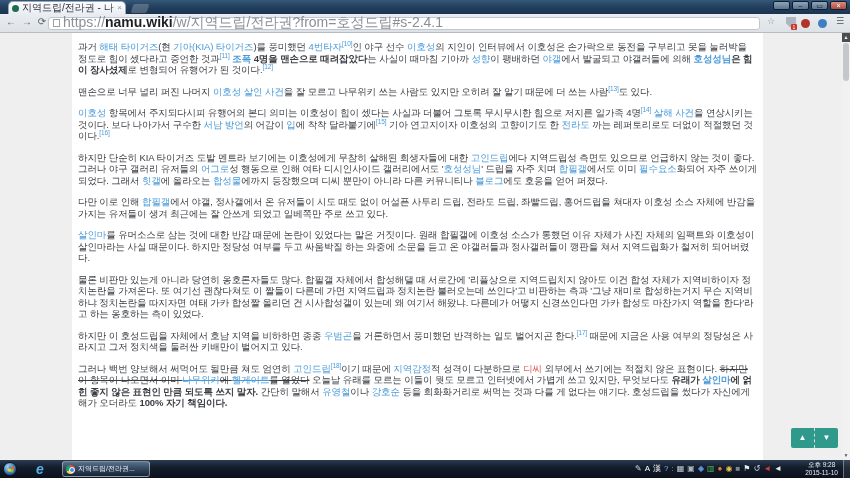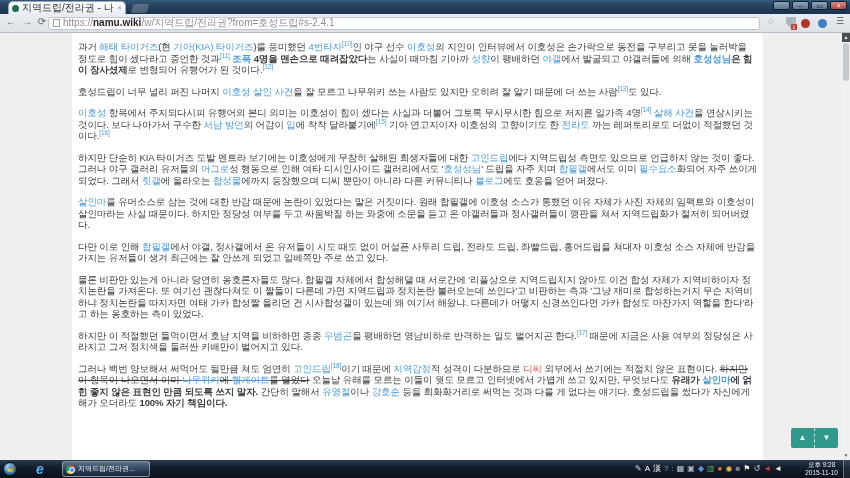--- a/index.html
+++ b/index.html
@@ -24,21 +24,21 @@
     line-height:7px; text-align:center; }
   .winbtn.close { background:linear-gradient(180deg,#d98d81,#b04a3c); color:#fff; }
 
   
   .toolbar { position:absolute; top:14px; left:0; width:850px; height:19px;
     background:linear-gradient(180deg,#e9edf1,#dde2e8); border-bottom:1px solid #b7bcc2; }
   .navbtn { position:absolute; top:2px; font-size:10px; color:#5a6269; width:14px; text-align:center; }
   .omnibox { position:absolute; left:48px; top:2.5px; width:712px; height:13px; background:#fff;
     border:1px solid #c2c7cd; border-radius:3px; display:flex; align-items:center; padding:0 4px; gap:3px; }
   .page-ic { width:7px; height:8px; border:1px solid #9aa1a9; background:#fff; flex:0 0 auto; }
-  .url { font-size:10px; white-space:nowrap; overflow:hidden; color:#7b8告3; }
+  .url { font-size:14px; white-space:nowrap; overflow:hidden; color:#7b8告3; }
   .url .scheme { color:#8a9097; }
   .url .host { color:#1d2125; font-weight:bold; }
   .url .path { color:#8a9097; }
   .tb-ic { position:absolute; top:2px; font-size:9px; text-align:center; width:14px; }
   .ext-dot { position:absolute; top:4.5px; width:9px; height:9px; border-radius:50%; }
   .shield { position:absolute; top:3px; width:10px; height:11px; background:#aeb6bf;
     clip-path:polygon(0 0,100% 0,100% 60%,50% 100%,0 60%); }
   .badge { position:absolute; width:6px; height:6px; background:#c83a2e; color:#fff; font-size:5px;
     line-height:6px; text-align:center; border-radius:1px; }
 
@@ -128,27 +128,27 @@
     <span class="shield" style="left:786px;"></span>
     <span class="badge" style="left:791px; top:10px;">1</span>
     <span class="ext-dot" style="left:801px; background:#b23327;"></span>
     <span class="ext-dot" style="left:818px; background:#3f7fc1;"></span>
     <span class="tb-ic" style="left:833px; color:#4a4f55;">☰</span>
   </div>
 
   <div class="viewport">
     <div class="content">
         <p><span>과거 </span><span class="ln">해태 타이거즈</span><span>(현 </span><span class="ln">기아(KIA) 타이거즈</span><span>)를 풍미했던 </span><span class="ln">4번타자</span><span class="sup">[10]</span><span>인 야구 선수 </span><span class="ln">이호성</span><span>의 지인이 인터뷰에서 이호성은 손가락으로 동전을 구부리고 못을 눌러박을 정도로 힘이 셌다라고 증언한 것과</span><span class="sup">[11]</span><span> </span><span class="ln b">조폭</span><span class="b"> 4명을 맨손으로 때려잡았다</span><span>는 사실이 때마침 기아까 </span><span class="ln">성향</span><span>이 팽배하던 </span><span class="ln">야갤</span><span>에서 발굴되고 야갤러들에 의해 </span><span class="ln b">호성성님</span><span class="b">은 힘이 장사셨제</span><span>로 변형되어 유행어가 된 것이다.</span><span class="sup">[12]</span></p>
-        <p><span>호성드립이 너무 널리 퍼진 나머지 </span><span class="ln">이호성 살인 사건</span><span>을 잘 모르고 나무위키 쓰는 사람도 있지만 오히려 잘 알기 때문에 더 쓰는 사람</span><span class="sup">[13]</span><span>도 있다.</span></p>
+        <p><span>맨손으로 너무 널리 퍼진 나머지 </span><span class="ln">이호성 살인 사건</span><span>을 잘 모르고 나무위키 쓰는 사람도 있지만 오히려 잘 알기 때문에 더 쓰는 사람</span><span class="sup">[13]</span><span>도 있다.</span></p>
         <p><span class="ln">이호성</span><span> 항목에서 주지되다시피 유행어의 본디 의미는 이호성이 힘이 셌다는 사실과 더불어 그토록 무시무시한 힘으로 저지른 일가족 4명</span><span class="sup">[14]</span><span> </span><span class="ln">살해 사건</span><span>을 연상시키는 것이다. 보다 나아가서 구수한 </span><span class="ln">서남 방언</span><span>의 어감이 </span><span class="ln">입</span><span>에 착착 달라붙기에</span><span class="sup">[15]</span><span> 기아 연고지이자 이호성의 고향이기도 한 </span><span class="ln">전라도</span><span> 까는 레퍼토리로도 더없이 적절했던 것이다.</span><span class="sup">[16]</span></p>
         <p><span>하지만 단순히 KIA 타이거즈 도발 멘트라 보기에는 이호성에게 무참히 살해된 희생자들에 대한 </span><span class="ln">고인드립</span><span>에다 지역드립성 측면도 있으므로 언급하지 않는 것이 좋다. 그러나 야구 갤러리 유저들의 </span><span class="ln">어그로</span><span>성 행동으로 인해 여타 디시인사이드 갤러리에서도 '</span><span class="ln">호성성님</span><span>' 드립을 자주 치며 </span><span class="ln">합필갤</span><span>에서도 이미 </span><span class="ln">필수요소</span><span>화되어 자주 쓰이게 되었다. 그래서 </span><span class="ln">힛갤</span><span>에 올라오는 </span><span class="ln">합성물</span><span>에까지 등장했으며 디씨 뿐만이 아니라 다른 커뮤니티나 </span><span class="ln">블로그</span><span>에도 호응을 얻어 퍼졌다.</span></p>
+        <p><span>다만 이로 인해 </span><span class="ln">합필갤</span><span>에서 야갤, 정사갤에서 온 유저들이 시도 때도 없이 어설픈 사투리 드립, 전라도 드립, 좌빨드립, 홍어드립을 쳐대자 이호성 소스 자체에 반감을 가지는 유저들이 생겨 최근에는 잘 안쓰게 되었고 일베쪽만 주로 쓰고 있다.</span></p>
         <p><span class="ln">살인마</span><span>를 유머소스로 삼는 것에 대한 반감 때문에 논란이 있었다는 말은 거짓이다. 원래 합필갤에 이호성 소스가 통했던 이유 자체가 사진 자체의 임팩트와 이호성이 살인마라는 사실 때문이다. 하지만 정당성 여부를 두고 싸움박질 하는 와중에 소문을 듣고 온 야갤러들과 정사갤러들이 깽판을 쳐서 지역드립화가 철저히 되어버렸다.</span></p>
-        <p><span>다만 이로 인해 </span><span class="ln">합필갤</span><span>에서 야갤, 정사갤에서 온 유저들이 시도 때도 없이 어설픈 사투리 드립, 전라도 드립, 좌빨드립, 홍어드립을 쳐대자 이호성 소스 자체에 반감을 가지는 유저들이 생겨 최근에는 잘 안쓰게 되었고 일베쪽만 주로 쓰고 있다.</span></p>
         <p><span>물론 비판만 있는게 아니라 당연히 옹호론자들도 많다. 합필갤 자체에서 합성해댈 때 서로간에 '리플상으로 지역드립치지 않아도 이건 합성 자체가 지역비하이자 정치논란을 가져온다. 또 여기선 괜찮다쳐도 이 짤들이 다른데 가면 지역드립과 정치논란 불러오는데 쓰인다'고 비판하는 측과 '그냥 재미로 합성하는거지 무슨 지역비하냐 정치논란을 따지자면 여태 가카 합성짤 올리던 건 시사합성갤이 있는데 왜 여기서 해왔냐. 다른데가 어떻지 신경쓰인다면 가카 합성도 마찬가지 역할을 한다'라고 하는 옹호하는 측이 있었다.</span></p>
-        <p><span>하지만 이 적절했던 들먹이면서 호남 지역을 비하하면 종종 </span><span class="ln">우범곤</span><span>을 팽배하던 영남비하로 반격하는 일도 벌어지곤 한다.</span><span class="sup">[17]</span><span> 때문에 지금은 사용 여부의 정당성은 사라지고 그저 정치색을 둘러싼 키배만이 벌어지고 있다.</span></p>
+        <p><span>하지만 이 호성드립을 자체에서 호남 지역을 비하하면 종종 </span><span class="ln">우범곤</span><span>을 거론하면서 풍미했던 반격하는 일도 벌어지곤 한다.</span><span class="sup">[17]</span><span> 때문에 지금은 사용 여부의 정당성은 사라지고 그저 정치색을 둘러싼 키배만이 벌어지고 있다.</span></p>
         <p><span>그러나 백번 양보해서 써먹어도 될만큼 쳐도 엄연히 </span><span class="ln">고인드립</span><span class="sup">[18]</span><span>이기 때문에 </span><span class="ln">지역감정</span><span>적 성격이 다분하므로 </span><span class="red">디씨</span><span> 외부에서 쓰기에는 적절치 않은 표현이다. </span><span class="st">하지만 이 항목이 나오면서 이미 </span><span class="ln st">나무위키</span><span class="st">에 </span><span class="ln st">헬게이트</span><span class="st">를 열었다</span><span> 오늘날 유래를 모르는 이들이 뭣도 모르고 인터넷에서 가볍게 쓰고 있지만, 무엇보다도 </span><span class="b">유래가 </span><span class="ln b">살인마</span><span class="b">에 얽힌 좋지 않은 표현인 만큼 되도록 쓰지 말자.</span><span> 간단히 말해서 </span><span class="ln">유영철</span><span>이나 </span><span class="ln">강호순</span><span> 등을 희화화거리로 써먹는 것과 다를 게 없다는 얘기다. 호성드립을 썼다가 자신에게 해가 오더라도 </span><span class="b">100% 자기 책임이다.</span></p>
       </div>
 
     <div class="scrollwidget">
       <span class="sw-btn">▲</span>
       <span class="sw-btn">▼</span>
     </div>
 
     <div class="scrollbar">
       <div class="sb-up">▲</div>

